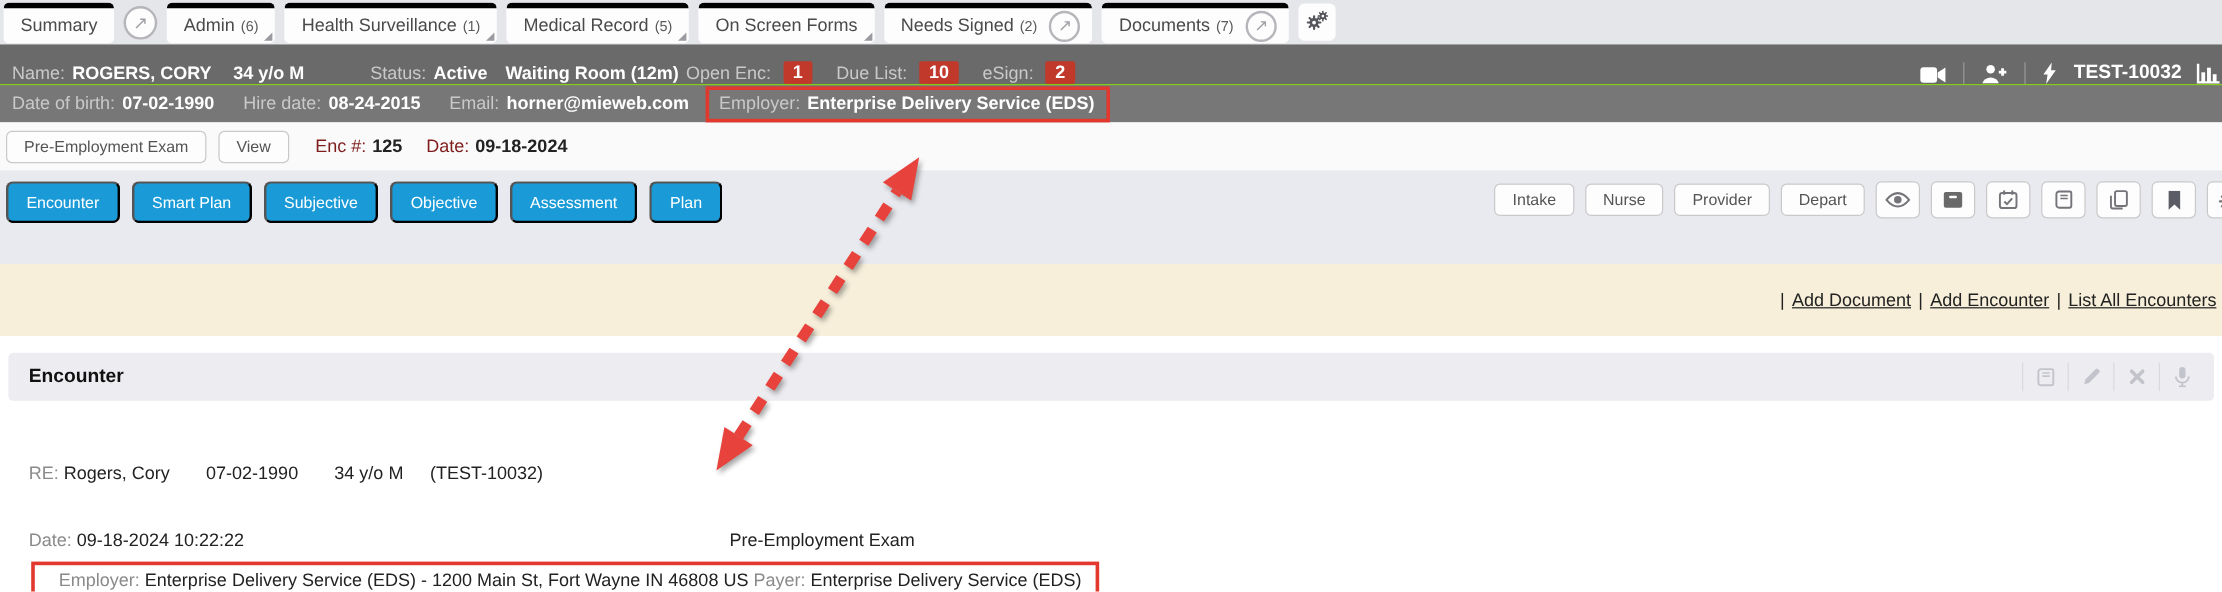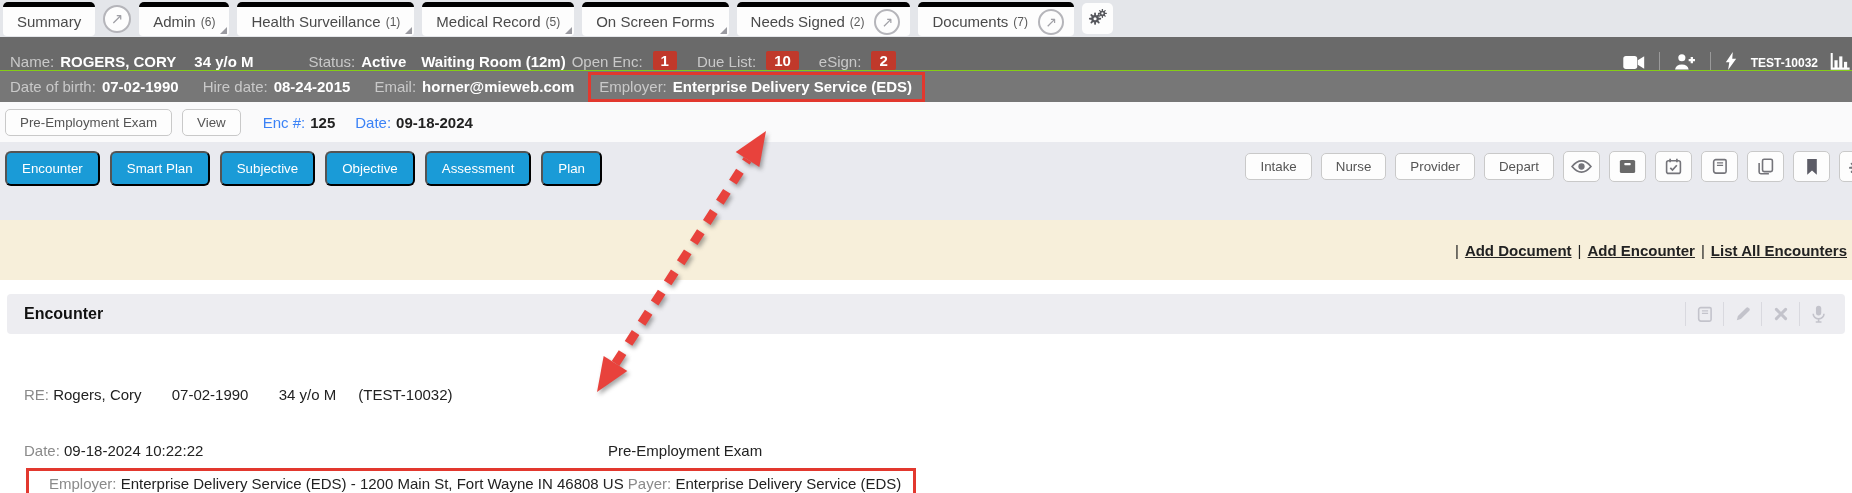--- a/index.html
+++ b/index.html
@@ -31,34 +31,34 @@
   .badge { background:#c0392b; color:#fff; font-weight:700; padding:1px 8px; border-radius:2px; margin-left:4px; cursor:pointer; }
   .pdiv { width:1px; height:18px; background:#9a9a9a; margin:0 14px; }
   .picon { color:#fff; display:flex; align-items:center; cursor:pointer; }
   .redbox { display:flex; align-items:center; border:3px solid #e2382e; padding:1px 10px 1px 8px; height:30px; }
 
   
   .encbar { height:40px; background:#fafafb; display:flex; align-items:center; padding:0 5px; }
   .wbtn { background:#fdfdfd; border:1px solid #c9c9c9; border-radius:5px; color:#555; padding:5px 14px;
           white-space:nowrap; cursor:pointer; }
   .encbar .wbtn { margin-right:10px; }
-  .glabel { color:#3b82f6; margin:0 5px 0 12px; }
+  .glabel { color:#7f1d1d; margin:0 5px 0 12px; }
   .gval { font-weight:700; color:#222; }
 
   
   .navrow { height:78px; background:#e9eaef; display:flex; align-items:flex-start; padding:9px 0 0 5px; }
   .bluebtn { background:#1a9bd7; color:#fff; border-radius:6px; padding:8px 15px; margin-right:10px;
              white-space:nowrap; cursor:pointer; }
   .rightgrp { margin-left:auto; margin-right:-24px; display:flex; align-items:center; gap:9px; }
   .iconbtn { width:37px; height:31px; background:#fdfdfd; border:1px solid #c9c9c9; border-radius:5px;
              display:flex; align-items:center; justify-content:center; color:#74747a; cursor:pointer; }
 
   
   .beige { height:60px; background:#f7efda; display:flex; align-items:center; justify-content:flex-end; padding-right:5px; }
-  .beige a { color:#222; text-decoration:underline; cursor:pointer;font-weight:bold; }
+  .beige a { color:#222; text-decoration:underline; cursor:pointer; }
   .pipe { color:#222; margin:0 6px; }
 
   
   .main { padding-top:14px; }
   .sec-header { height:40px; background:#ededf1; border-radius:4px; margin:0 7px; display:flex;
                 align-items:center; padding:0 8px 0 17px; }
   .sec-title { font-weight:700; font-size:16px; color:#111; }
   .hicons { margin-left:auto; display:flex; align-items:center; }
   .hicon { width:38px; height:24px; display:flex; align-items:center; justify-content:center;
            border-left:1px solid #d9d9df; color:#c3c3cb; cursor:pointer; }
@@ -188,21 +188,21 @@
         <path d="M1 15.6 a6.6 5.6 0 0 1 13 0 Z"></path>
         <path d="M17 3.6 v6 M14 6.6 h6" stroke="currentColor" stroke-width="2.2" fill="none"></path>
       </svg>
     </span>
     <span class="pdiv"></span>
     <span class="picon">
       <svg class="ic" width="12" height="18" viewBox="0 0 10 16" fill="currentColor">
         <path d="M6.6 0 L0.4 9 h3.1 L2.4 16 L9.6 5.9 H6.1 Z"></path>
       </svg>
     </span>
-    <span class="pval" style="margin-left:14px; font-size:12px">TEST-10032</span>
+    <span class="pval" style="margin-left:14px; font-size:16px">TEST-10032</span>
     <span class="picon" style="margin-left:12px; margin-right:-8px">
       <svg class="ic" width="20" height="17" viewBox="0 0 17 15">
         <path d="M1.2 0 V13.8 H17" stroke="currentColor" stroke-width="1.8" fill="none"></path>
         <rect x="3.6" y="6.4" width="2.8" height="7.4" fill="currentColor"></rect>
         <rect x="7.8" y="3" width="2.8" height="10.8" fill="currentColor"></rect>
         <rect x="12" y="7.8" width="2.8" height="6" fill="currentColor"></rect>
       </svg>
     </span>
   </div>
 

